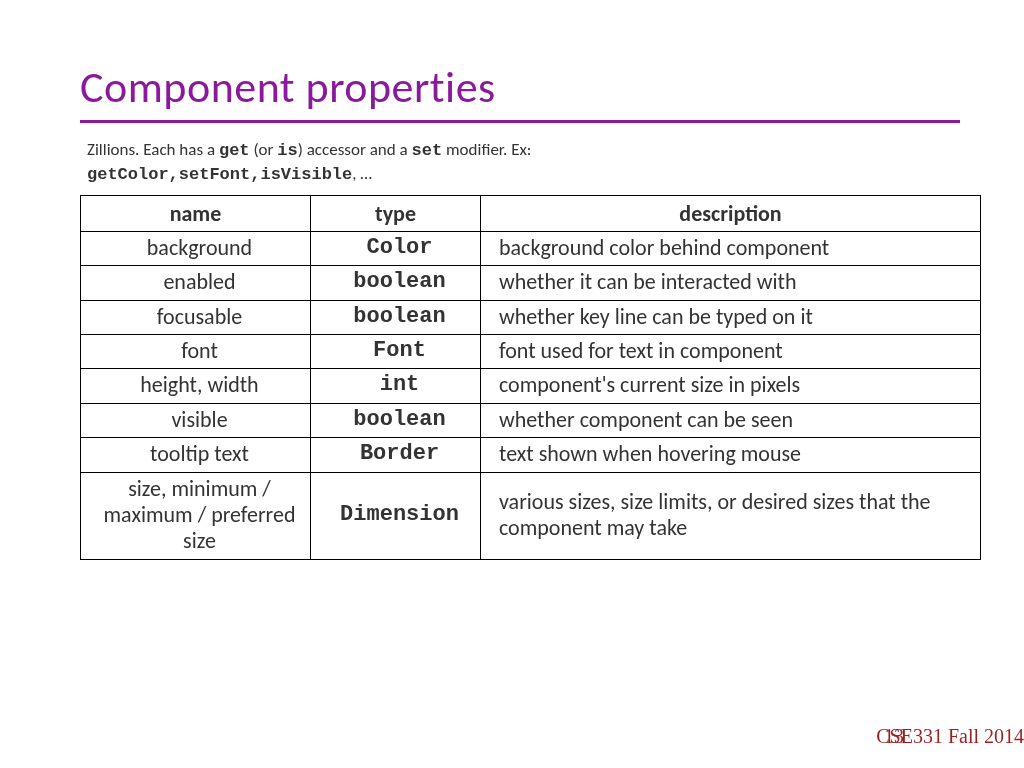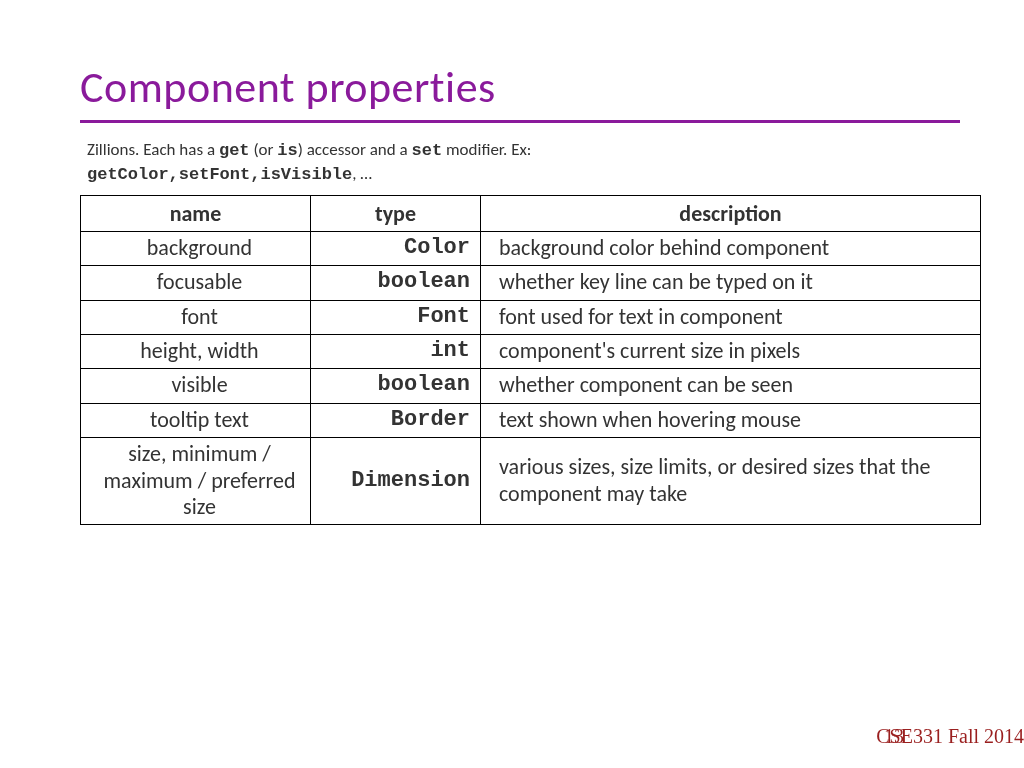--- a/index.html
+++ b/index.html
@@ -66,21 +66,21 @@
     color: #333;
     vertical-align: middle;
     line-height: 1.2;
   }
   col.col-name { width: 230px; }
   col.col-type { width: 170px; }
   col.col-desc { width: 500px; }
 
   td.c-name { text-align: center; padding-left: 6px; }
   td.c-type {
-    text-align: right;
+    text-align: center;
     font-family: "Courier New", Courier, monospace;
     font-weight: bold;
     padding-left: 6px;
   }
   td.c-desc { text-align: left; }
   td.small { font-size: 20px; line-height: 1.15; }
 
   .footer-course {
     position: absolute;
     left: 0;
@@ -126,20 +126,25 @@
         <th>description</th>
       </tr>
     </thead>
     <tbody id="props-body">
         <tr>
           <td class="c-name">background</td>
           <td class="c-type">Color</td>
           <td class="c-desc">background color behind component</td>
         </tr>
         <tr>
+          <td class="c-name">enabled</td>
+          <td class="c-type">boolean</td>
+          <td class="c-desc">whether it can be interacted with</td>
+        </tr>
+        <tr>
           <td class="c-name">focusable</td>
           <td class="c-type">boolean</td>
           <td class="c-desc">whether key line can be typed on it</td>
         </tr>
         <tr>
           <td class="c-name">font</td>
           <td class="c-type">Font</td>
           <td class="c-desc">font used for text in component</td>
         </tr>
         <tr>

